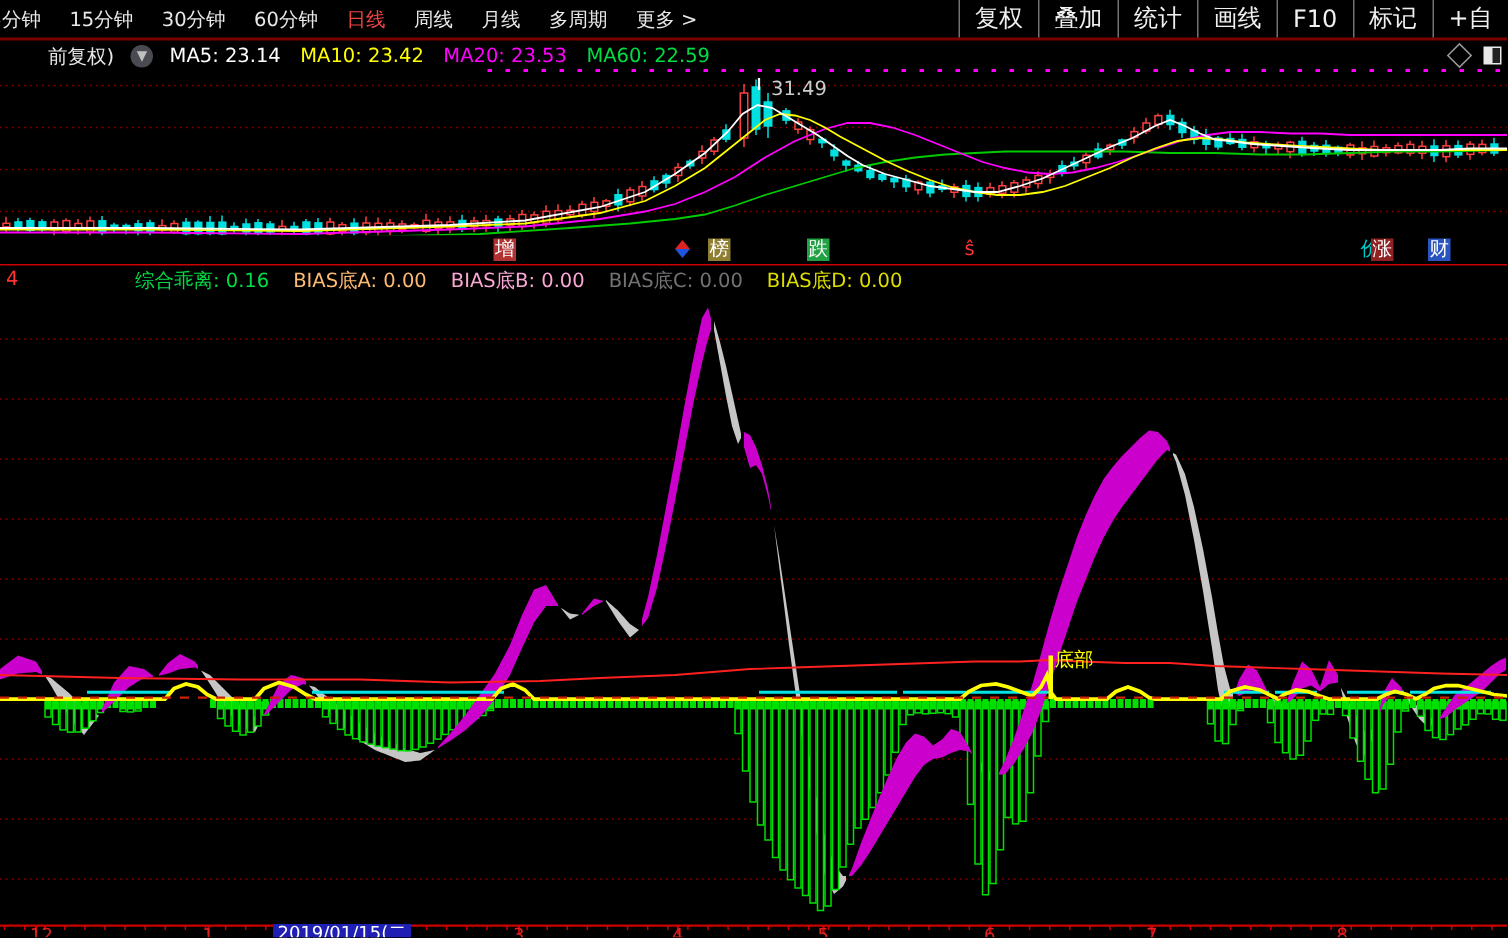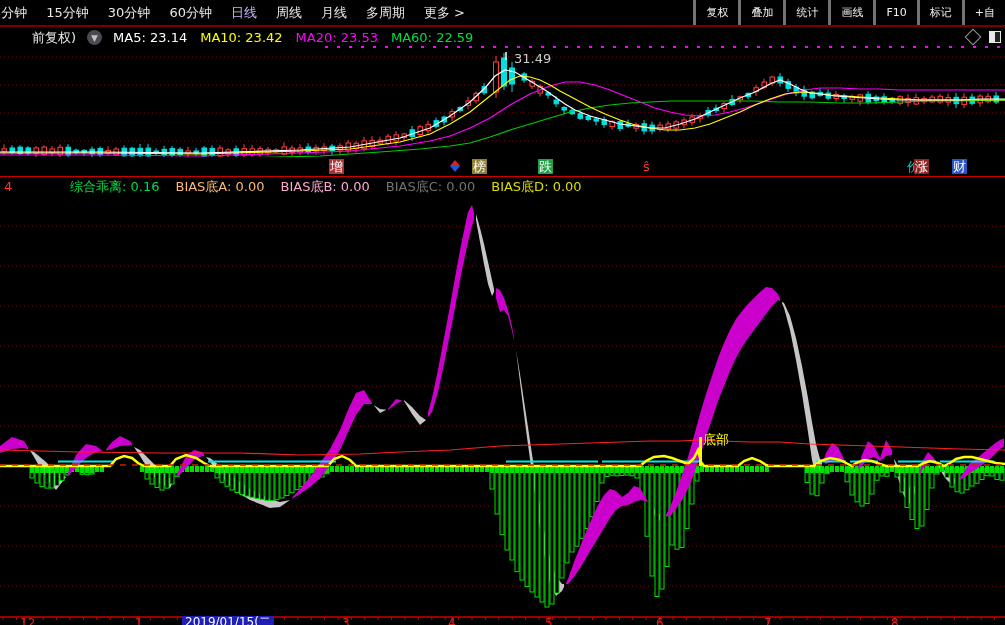--- a/index.html
+++ b/index.html
@@ -3,44 +3,44 @@
 <meta charset="utf-8">
 <style>
   html,body{margin:0;padding:0;background:#000;}
   #app{position:relative;width:1005px;height:625px;background:#000;overflow:hidden;
        font-family:"DejaVu Sans","Liberation Sans",sans-serif;}
   
   .topbar{position:absolute;left:0;top:0;width:1005px;height:25px;background:#000;
           border-bottom:2px solid #7a0000;display:flex;align-items:center;}
   .menu{display:flex;gap:19px;margin-left:-7px;white-space:nowrap;font-size:13px;color:#e8e8e8;}
   .menu-item{cursor:default;}
-  .menu-item.active{color:#c4b5fd;text-align:center;}
+  .menu-item.active{color:#ef4444;text-align:center;}
   .right-btns{position:absolute;right:0;top:0;height:25px;display:flex;align-items:stretch;}
-  .rbtn{padding:0 10px;border-left:3px solid #737373;color:#f0f0f0;font-size:11px;
+  .rbtn{padding:0 10px;border-left:1px solid #737373;color:#f0f0f0;font-size:16px;
         display:flex;align-items:center;white-space:nowrap;}
   
   .infobar{position:absolute;left:0;top:29px;height:17px;display:flex;align-items:center;
            gap:11px;font-size:13px;white-space:nowrap;padding-left:32px;}
   .prefix{color:#e8e8e8;margin-left:0px;}
   .chev{width:15px;height:15px;border-radius:50%;background:#4a4a52;color:#c0c0c0;
         font-size:9px;display:flex;align-items:center;justify-content:center;}
   .corner-icons{position:absolute;top:31px;right:4px;display:flex;gap:10px;align-items:center;}
   .diamond{width:10px;height:10px;border:1px solid #999;transform:rotate(45deg);}
   .panelicon{width:12px;height:12px;background:#e8e8e8;position:relative;}
   .panelicon div{position:absolute;right:1px;top:1px;bottom:1px;width:5px;background:#222;}
   
   .band{position:absolute;left:0;top:157px;width:1005px;height:19px;background:#000;
         border-bottom:1px solid #cc0000;}
   .tag{position:absolute;top:2px;height:15px;line-height:15px;font-size:13px;padding:0 1px;}
   .sorticon{position:absolute;top:3px;width:0;height:0;}
   
   .indhdr{position:absolute;left:0;top:178px;height:17px;width:1005px;font-size:13px;
           display:flex;align-items:center;white-space:nowrap;}
   .indid{position:absolute;left:4px;color:#ff3333;}
-  .indlabels{display:flex;gap:16px;margin-left:70px;}
+  .indlabels{display:flex;gap:16px;margin-left:90px;}
   svg{position:absolute;left:0;display:block;}
   .bottomlabel{position:absolute;left:703px;top:431px;color:#ffff00;font-size:13px;}
   .axlabel{position:absolute;top:617px;color:#dd2222;font-size:12px;line-height:12px;}
   .datelabel{position:absolute;top:616px;background:#1f1fb4;color:#fff;font-size:12px;
              line-height:13px;padding:0 3px;white-space:nowrap;}
 </style>
 </head>
 <body>
 
 <div id="app">

